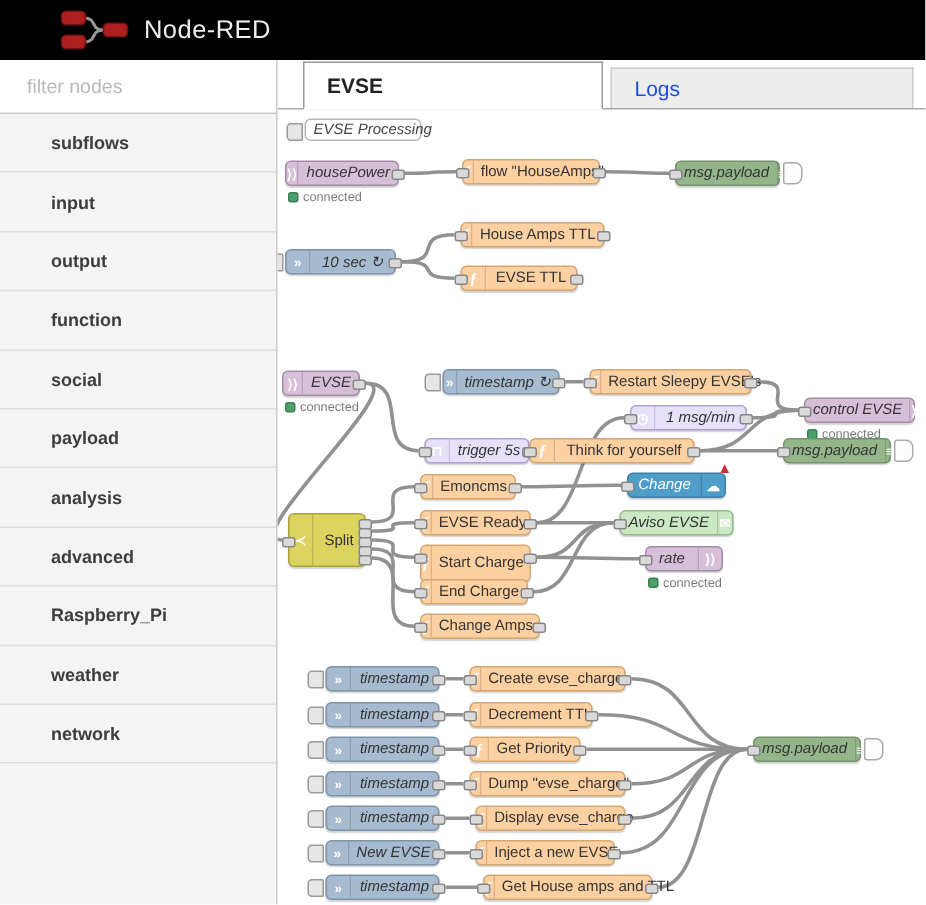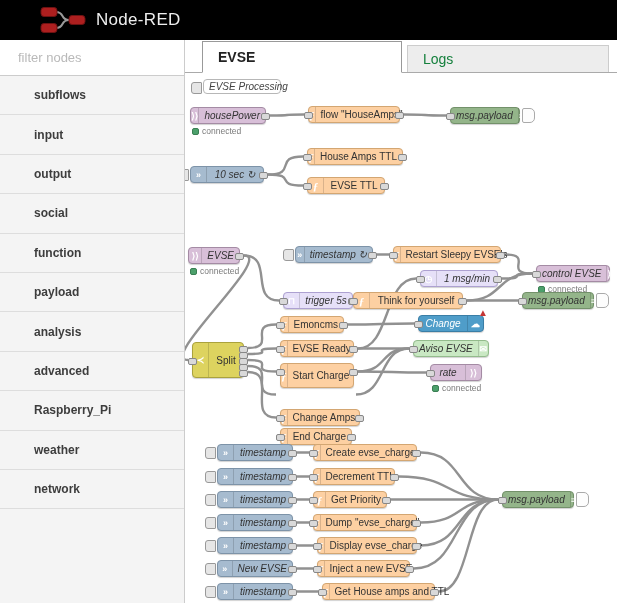--- a/index.html
+++ b/index.html
@@ -23,21 +23,21 @@
          padding-left:34px; font-weight:bold; font-size:12px; color:#3d3d3d; cursor:pointer; }
 
   
   .tabbar { position:absolute; left:185px; top:40px; right:0; height:33px; z-index:4;
             background:#fff; display:flex; align-items:flex-end; padding-left:17px;
             border-bottom:1px solid #aaa; }
   .tab { display:flex; align-items:center; padding-left:15px; font-size:14px; }
   .tab.active { height:32px; width:200px; background:#fff; border:1px solid #999;
                 border-bottom:1px solid #fff; margin-bottom:-1px; font-weight:bold; color:#222; }
   .tab.inactive { height:27px; width:202px; background:#ededed; border:1px solid #ccc;
-                  border-bottom:none; color:#15803d; margin-left:5px; }
+                  border-bottom:none; color:#1d4ed8; margin-left:5px; }
 
   
   .canvas { position:absolute; inset:0; z-index:2; }
   svg.wires { position:absolute; inset:0; }
   svg.wires path { stroke:#919191; stroke-width:2.4; fill:none; }
 
   .node { position:absolute; border-radius:4px; border:1px solid; display:flex; align-items:stretch;
           font-size:10px; color:#333; box-shadow:0 1px 1px rgba(0,0,0,0.18); cursor:pointer; }
   .nlabel { flex:1; display:flex; align-items:center; justify-content:center;
             white-space:nowrap; padding:0 5px; }
@@ -251,21 +251,21 @@
       </div>
       <div class="node t-mqtt italic" style="left: 430px; top: 364px; width: 52px; height: 17px;">
         <span class="nlabel">rate</span>
         <span class="nicon right">⟩⟩</span>
         <span class="port in" style="top: 5px;"></span>
       </div>
       <div class="status" style="left: 432px; top: 383px;">
         <span class="dot"></span>
         <span>connected</span>
       </div>
-      <div class="node t-function" style="left: 280px; top: 386px; width: 72px; height: 17px; margin-top: 42px;">
+      <div class="node t-function" style="left: 280px; top: 386px; width: 72px; height: 17px;">
         <span class="nicon left fn">ƒ</span>
         <span class="nlabel">End Charge</span>
         <span class="port in" style="top: 5px;"></span>
         <span class="port out" style="top: 5px;"></span>
       </div>
       <div class="node t-function" style="left: 280px; top: 409px; width: 80px; height: 17px;">
         <span class="nicon left fn">ƒ</span>
         <span class="nlabel">Change Amps</span>
         <span class="port in" style="top: 5px;"></span>
         <span class="port out" style="top: 5px;"></span>
@@ -369,22 +369,22 @@
   </div>
 
 <div class="sidebar">
   <div class="filter-row">
     <input type="text" placeholder="filter nodes" style="">
   </div>
   <div id="categories">
       <div class="cat">subflows</div>
       <div class="cat">input</div>
       <div class="cat">output</div>
+      <div class="cat">function</div>
       <div class="cat">social</div>
-      <div class="cat">function</div>
       <div class="cat">payload</div>
       <div class="cat">analysis</div>
       <div class="cat">advanced</div>
       <div class="cat">Raspberry_Pi</div>
       <div class="cat">weather</div>
       <div class="cat">network</div>
     </div>
 </div>
 
 <div class="header">

